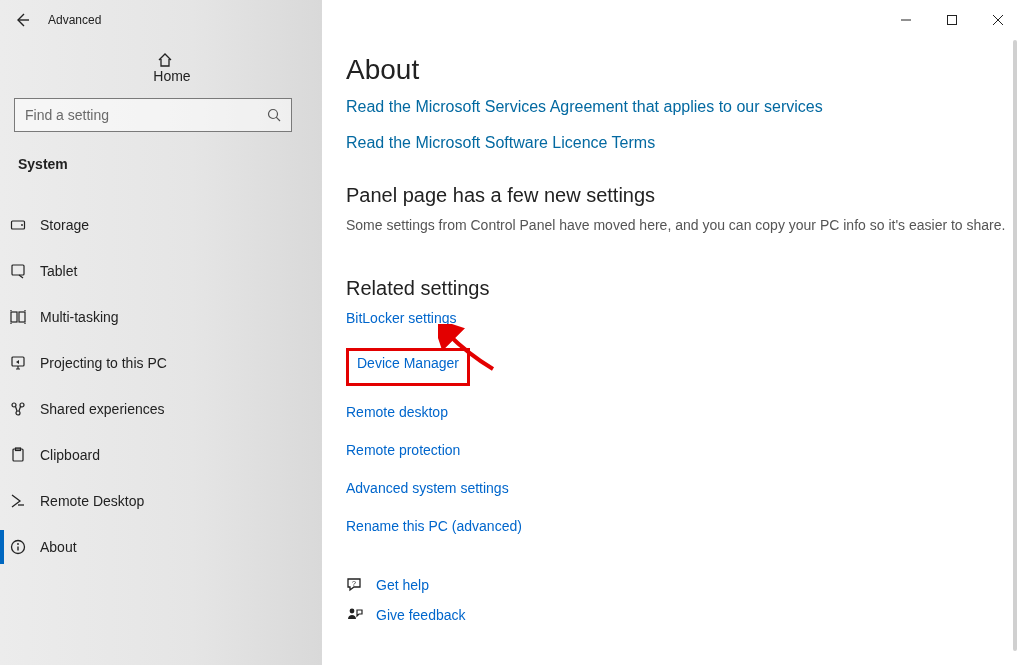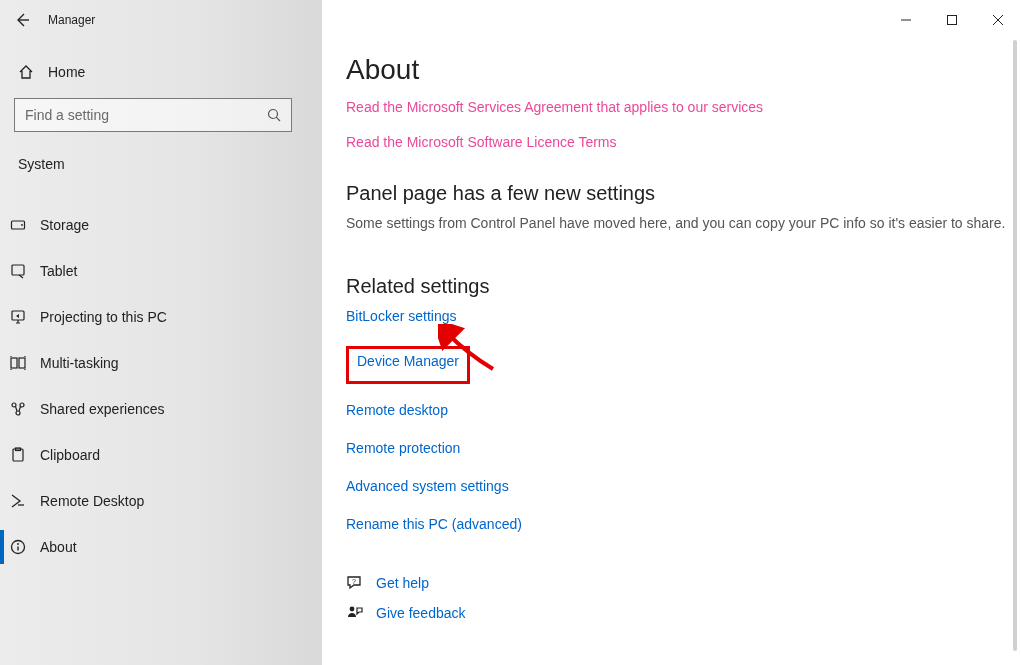--- a/index.html
+++ b/index.html
@@ -18,51 +18,51 @@
   .window-controls { display: flex; pointer-events: auto; }
   .window-controls .wc { width: 46px; height: 32px; display:flex; align-items:center; justify-content:center; }
   svg { display: block; }
 
   
   .sidebar {
     width: 322px; height: 100%; padding-top: 52px;
     background: linear-gradient(to right, #ececec 0%, #e5e5e5 60%, #d9d9d9 100%);
     position: relative; flex-shrink: 0;
   }
-  .home-row { display:flex; align-items:center; height: 40px; padding-left: 18px; cursor:default; }
+  .home-row { display:flex; align-items:center; height: 40px; padding-left: 18px; cursor:default;flex-direction:column; }
   .home-row .icon-slot { width: 26px; display:flex; justify-content:flex-start; }
   .home-row .label { font-size: 14px; color: #222; margin-left: 4px; }
 
   .search-wrap { padding: 6px 30px 8px 14px; }
   .search-box {
     position: relative; border: 1px solid #7a7a7a; background: rgba(255,255,255,0.55);
     height: 34px; display:flex; align-items:center; padding: 0 10px;
   }
   .search-box input {
     border: none; background: transparent; outline: none; width: 100%; font-size: 14px; color: #555;
   }
   .search-box input::placeholder { color: #6a6a6a; }
   .search-box .search-icon { position:absolute; right:10px; top:50%; transform:translateY(-50%); }
 
-  .section-label { font-size: 14px; font-weight: 400; color: #222; padding: 16px 26px 8px 18px; }
+  .section-label { font-size: 14px; font-weight: 700; color: #222; padding: 16px 26px 8px 18px; }
 
   .nav-list { margin-top: 22px; }
   .nav-item {
     display:flex; align-items:center; height: 46px; padding-left: 10px; position:relative; cursor:default;
   }
   .nav-item .icon-slot { width: 26px; display:flex; justify-content:flex-start; }
   .nav-item .label { font-size: 14px; color: #222; margin-left: 4px; }
   .nav-item.selected::before {
     content:""; position:absolute; left:0; top:6px; bottom:6px; width:4px; background:#0067c0;
   }
 
   
   .content { flex: 1; height: 100%; padding: 54px 0 0 24px; position: relative; }
   .page-title { font-size: 28px; font-weight: 500; color:#222; margin-bottom: 12px; }
-  .link { color: #ec4899; font-size: 14px; text-decoration: none; display:inline-block; margin-bottom: 18px; cursor:pointer; }
+  .link { color: #0369a1; font-size: 16px; text-decoration: none; display:inline-block; margin-bottom: 18px; cursor:pointer; }
   .list-link { color:#0066cc; font-size:14px; display:block; margin-bottom:22px; cursor:pointer; }
   .section-heading { font-size: 20px; font-weight: 400; color:#222; margin-top: 14px; margin-bottom: 10px; }
   .muted { font-size: 14px; color:#555; margin-bottom: 44px; max-width: 660px; }
   .highlight-box { border: 3px solid #e30000; padding: 4px 8px; display:inline-block; margin-bottom: 18px; }
   .highlight-box .list-link { margin-bottom:8px; }
   .support-block { margin-top: 42px; }
   .support-row { display:flex; align-items:center; margin-bottom: 12px; }
   .support-row .icon { width: 30px; display:flex; }
   .support-row .link2 { color:#0066cc; font-size:14px; cursor:pointer; }
 
@@ -78,21 +78,21 @@
 <div class="window">
 
   <div class="titlebar">
     <div class="left-region">
       <div class="back-btn">
         <svg width="16" height="16" viewBox="0 0 16 16">
           <path d="M10 2 L4 8 L10 14" fill="none" stroke="#222" stroke-width="1.4"></path>
           <path d="M4 8 H15" fill="none" stroke="#222" stroke-width="1.4"></path>
         </svg>
       </div>
-      <div class="title-text">Manager</div>
+      <div class="title-text">Advanced</div>
     </div>
     <div class="spacer"></div>
     <div class="window-controls">
       <div class="wc">
         <svg width="10" height="10" viewBox="0 0 10 10">
             <path d="M0 5 H10" stroke="#222" stroke-width="1"></path>
           </svg>
       </div>
       <div class="wc">
         <svg width="10" height="10" viewBox="0 0 10 10">
@@ -146,36 +146,36 @@
             <svg width="16" height="16" viewBox="0 0 16 16">
               <rect x="2" y="2" width="12" height="10" rx="1" fill="none" stroke="#222" stroke-width="1.2"></rect>
               <path d="M9 12 L13 15" stroke="#222" stroke-width="1.2"></path>
             </svg>
           </span>
         <span class="label">Tablet</span>
       </div>
       <div class="nav-item">
         <span class="icon-slot">
             <svg width="16" height="16" viewBox="0 0 16 16">
+              <rect x="1" y="3" width="6" height="10" fill="none" stroke="#222" stroke-width="1.2"></rect>
+              <rect x="9" y="3" width="6" height="10" fill="none" stroke="#222" stroke-width="1.2"></rect>
+              <path d="M1 1v1 M15 1v1 M1 15v-1 M15 15v-1" stroke="#222" stroke-width="1.2"></path>
+            </svg>
+          </span>
+        <span class="label">Multi-tasking</span>
+      </div>
+      <div class="nav-item">
+        <span class="icon-slot">
+            <svg width="16" height="16" viewBox="0 0 16 16">
               <rect x="2" y="2" width="12" height="9" rx="1" fill="none" stroke="#222" stroke-width="1.2"></rect>
               <path d="M6 14h4 M8 11v3" stroke="#222" stroke-width="1.2"></path>
               <path d="M6 7l3-2v4z" fill="#222"></path>
             </svg>
           </span>
         <span class="label">Projecting to this PC</span>
-      </div>
-      <div class="nav-item">
-        <span class="icon-slot">
-            <svg width="16" height="16" viewBox="0 0 16 16">
-              <rect x="1" y="3" width="6" height="10" fill="none" stroke="#222" stroke-width="1.2"></rect>
-              <rect x="9" y="3" width="6" height="10" fill="none" stroke="#222" stroke-width="1.2"></rect>
-              <path d="M1 1v1 M15 1v1 M1 15v-1 M15 15v-1" stroke="#222" stroke-width="1.2"></path>
-            </svg>
-          </span>
-        <span class="label">Multi-tasking</span>
       </div>
       <div class="nav-item">
         <span class="icon-slot">
             <svg width="16" height="16" viewBox="0 0 16 16">
               <circle cx="4" cy="4" r="2" fill="none" stroke="#222" stroke-width="1.2"></circle>
               <circle cx="12" cy="4" r="2" fill="none" stroke="#222" stroke-width="1.2"></circle>
               <circle cx="8" cy="12" r="2" fill="none" stroke="#222" stroke-width="1.2"></circle>
               <path d="M5.5 5.5 L7 10 M10.5 5.5 L9 10" stroke="#222" stroke-width="1.2"></path>
             </svg>
           </span>

